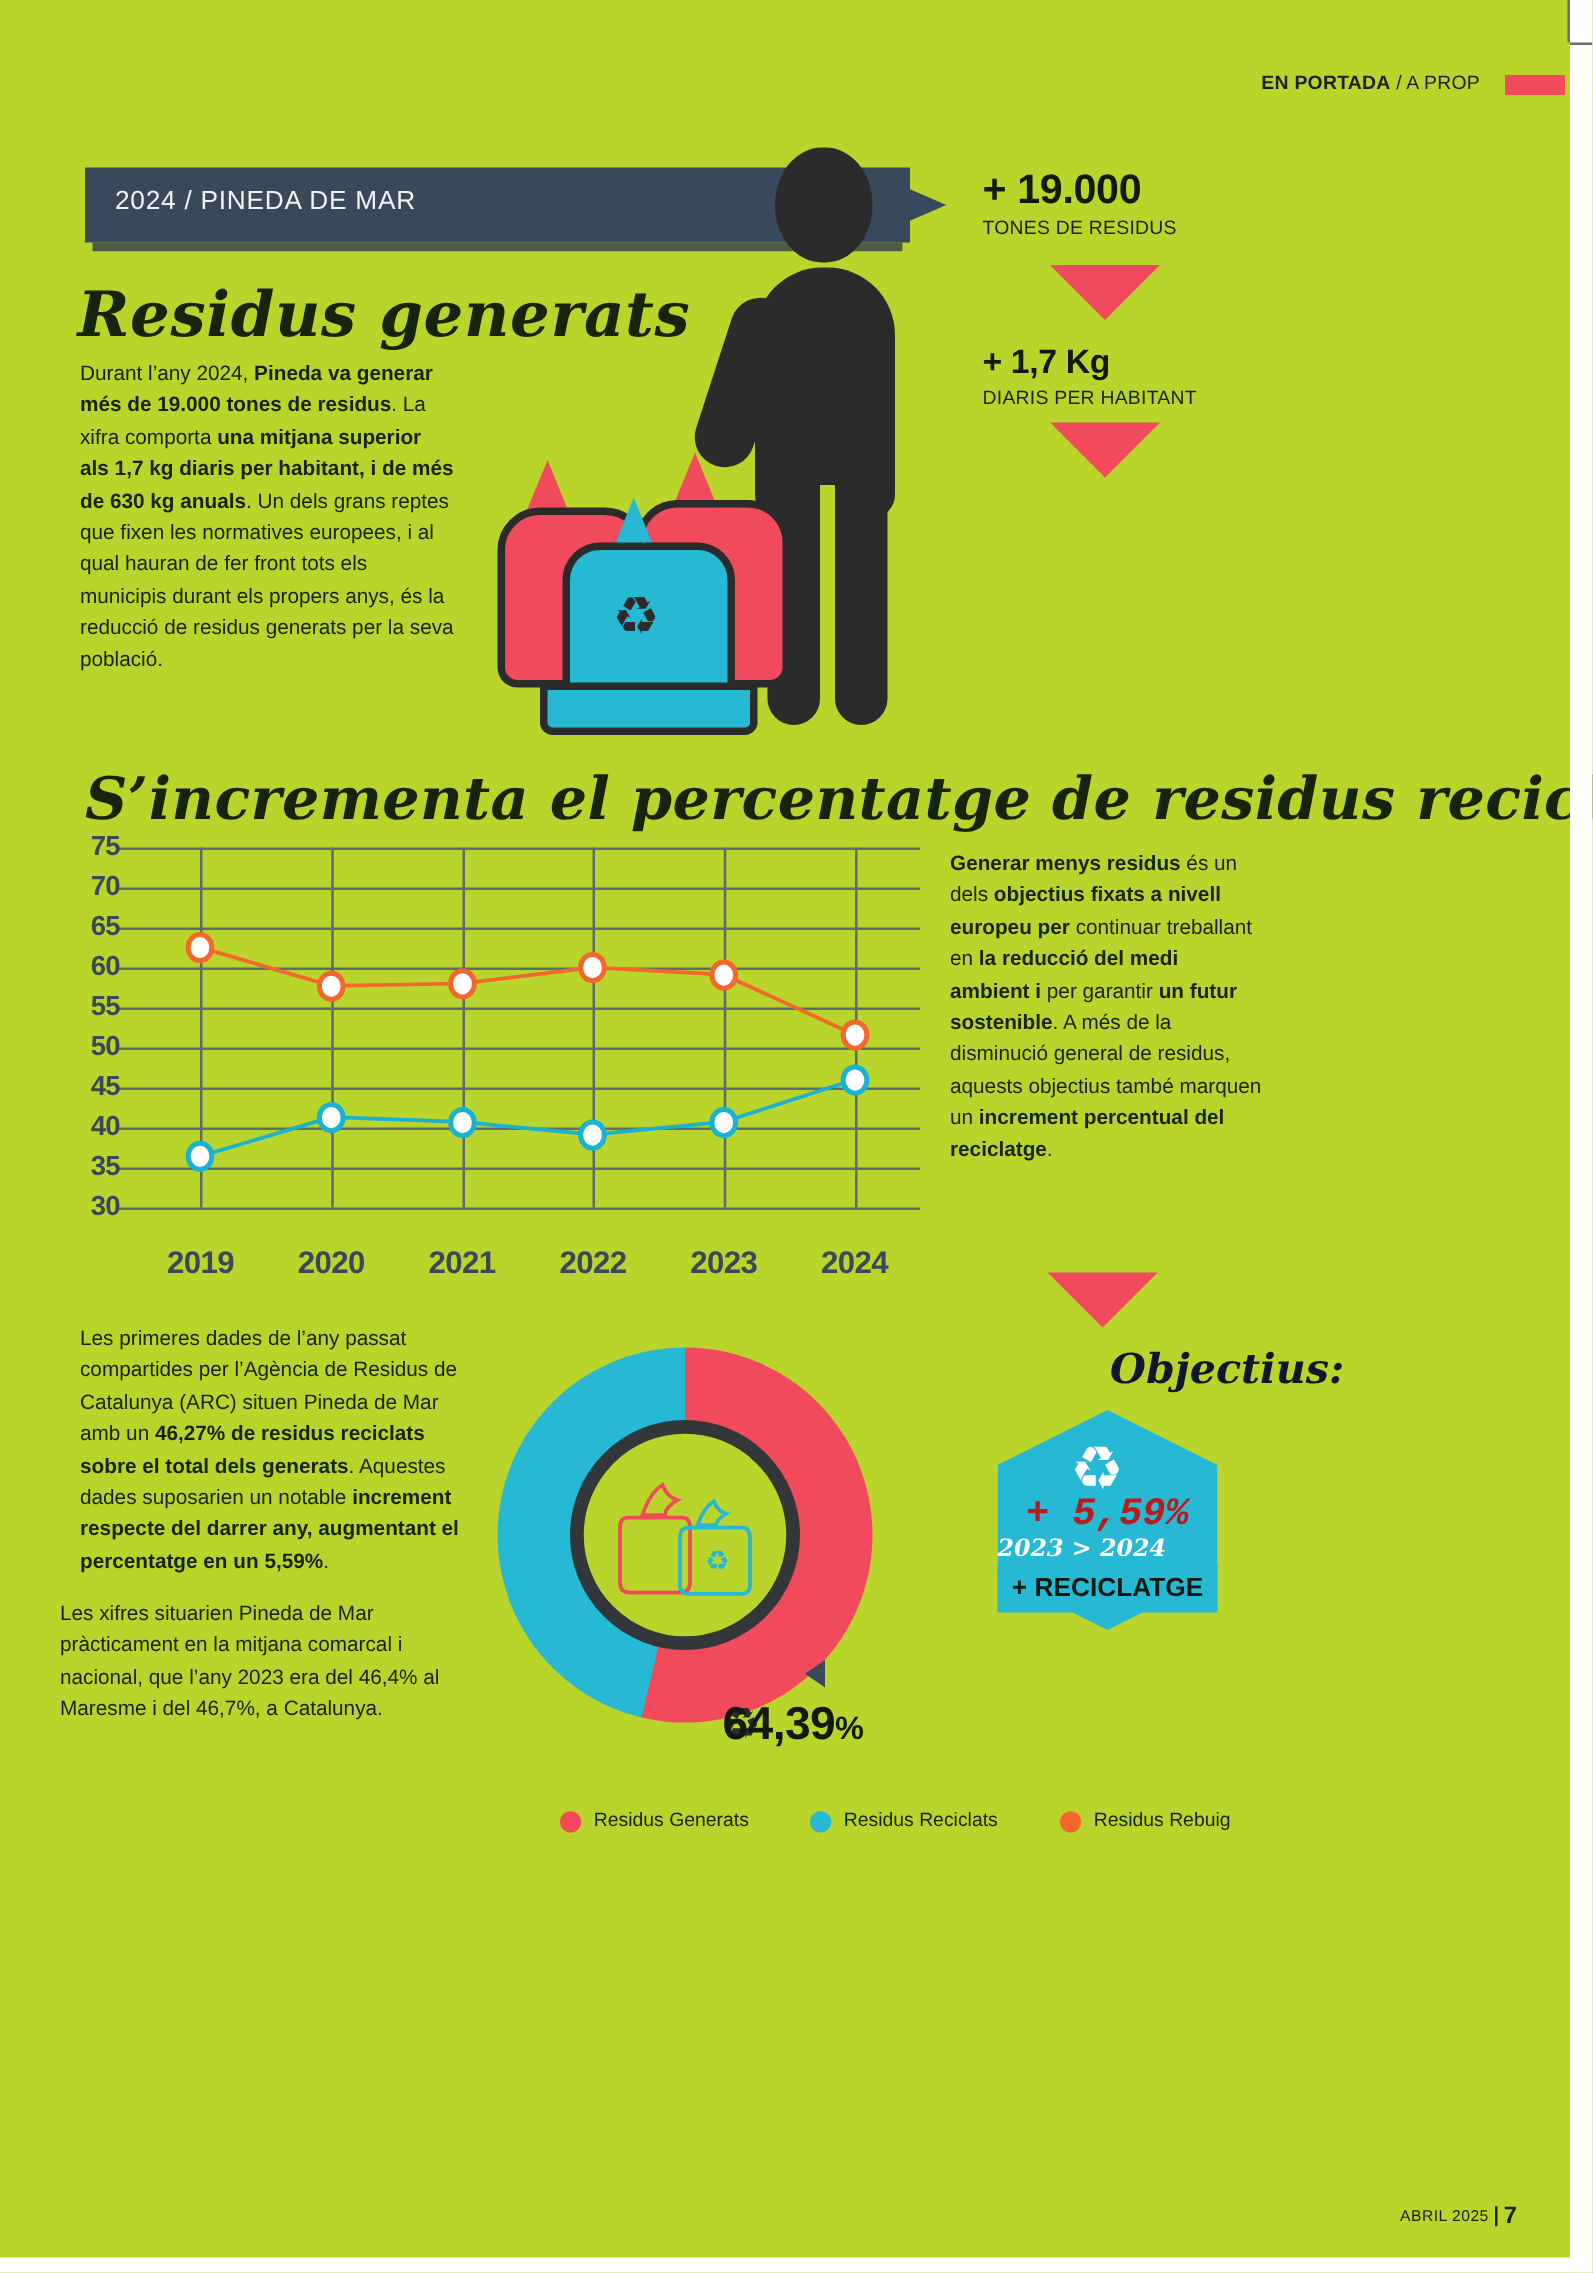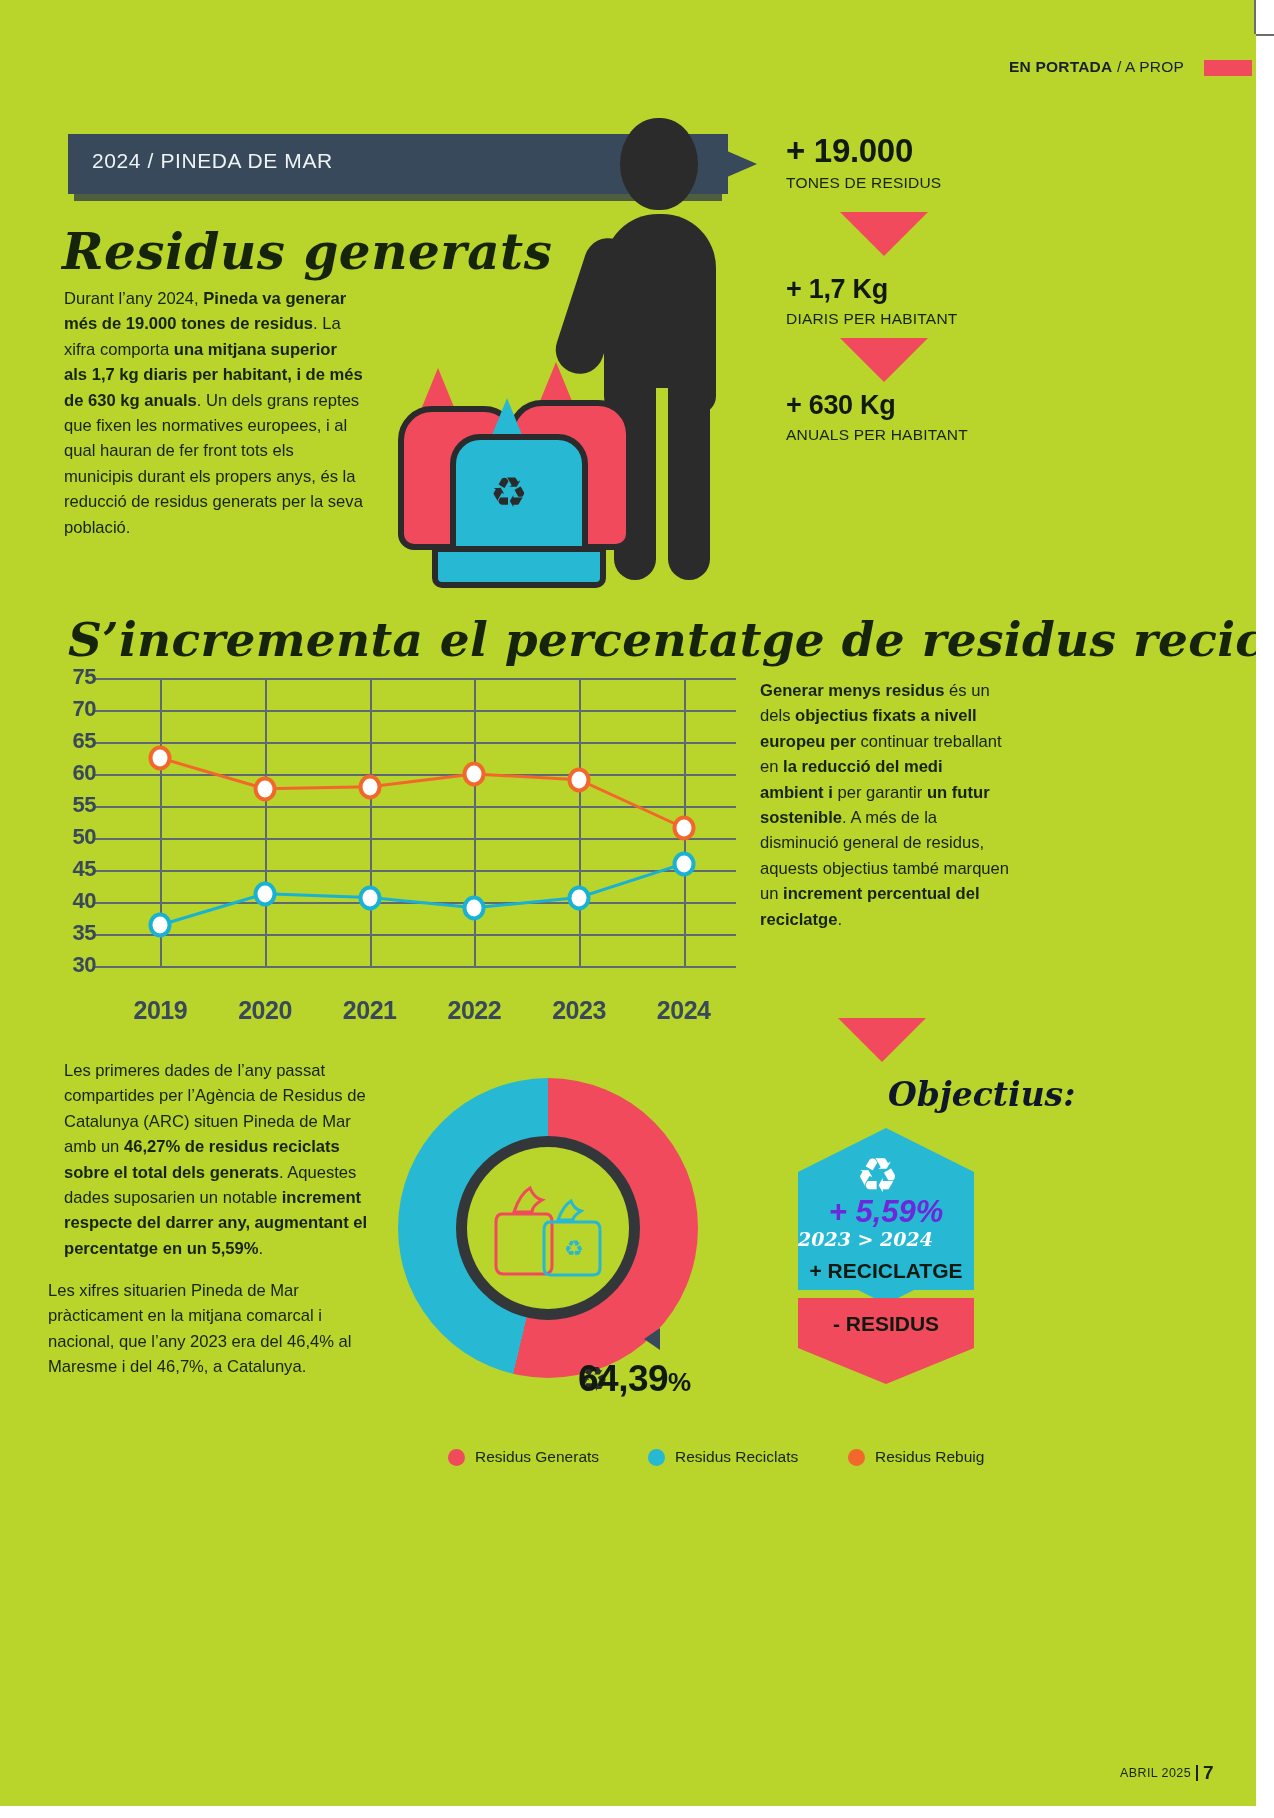--- a/index.html
+++ b/index.html
@@ -108,22 +108,22 @@
   .donut-val{position:absolute;left:578px;top:1358px;font-size:37px;font-weight:800;
              color:#101a10;letter-spacing:-.5px;}
   .donut-val .pc{font-size:26px;}
   .donut-recy{position:absolute;left:578px;top:1362px;font-size:34px;color:#2b2b2b;line-height:1;}
 
   
   .hexa{position:absolute;left:798px;top:1128px;width:176px;height:176px;background:#27b8d4;
         clip-path:polygon(50% 0%,100% 25%,100% 75%,50% 100%,0% 75%,0% 25%);}
   .hex-recy{position:absolute;left:856px;top:1152px;font-size:48px;color:#ffffff;line-height:1;}
   .hex-pct{position:absolute;left:798px;top:1194px;width:176px;text-align:center;
-           font-family:Liberation Sans, sans-serif;font-style:italic;font-weight:700;
-           font-size:31px;color:#6d28d9;}
+           font-family:Liberation Mono, monospace;font-style:italic;font-weight:700;
+           font-size:31px;color:#b91c1c;}
   .hex-years{position:absolute;left:798px;top:1228px;width:176px;text-align:left;
              font-family:"DejaVu Serif",serif;font-style:italic;font-weight:700;
              font-size:19px;color:#ffffff;}
   .band-cyan{position:absolute;left:798px;top:1252px;width:176px;height:38px;background:#27b8d4;}
   .band-cyan span{display:block;text-align:center;line-height:38px;font-size:21px;
                   font-weight:700;color:#101a10;}
   .band-red{position:absolute;left:798px;top:1298px;width:176px;height:86px;background:#f04a5c;
             clip-path:polygon(0 0,100% 0,100% 58%,50% 100%,0 58%);}
   .band-red span{display:block;text-align:center;line-height:52px;font-size:21px;
                  font-weight:700;color:#101a10;}
@@ -181,24 +181,20 @@
   <div class="stat s-a">
     <div class="stat-num">+ 19.000</div>
     <div class="stat-sub">TONES DE RESIDUS</div>
   </div>
   <div class="tri-down tri-1"></div>
   <div class="stat s-b">
     <div class="stat-num s2">+ 1,7 Kg</div>
     <div class="stat-sub">DIARIS PER HABITANT</div>
   </div>
   <div class="tri-down tri-2"></div>
-  <div class="stat s-c">
-    <div class="stat-num s2">+ 630 Kg</div>
-    <div class="stat-sub">ANUALS PER HABITANT</div>
-  </div>
 
   <div class="script title-increment">S’incrementa el percentatge de residus reciclats</div>
 
   <div class="chart" id="chart">
     <div class="chart-frame" id="chart-frame">
         <div class="gl-h" style="top: 288px;"></div>
         <div class="tick" style="top: 288px;"></div>
         <div class="gl-h" style="top: 256px;"></div>
         <div class="tick" style="top: 256px;"></div>
         <div class="gl-h" style="top: 224px;"></div>
@@ -284,23 +280,20 @@
 
   <div class="tri-down tri-obj"></div>
   <div class="script title-objectius">Objectius:</div>
   <div class="hexa"></div>
   <div class="hex-recy">♻</div>
   <div class="hex-pct">+ 5,59%</div>
   <div class="hex-years">2023 &gt; 2024</div>
   <div class="band-cyan">
       <span>+ RECICLATGE</span>
     </div>
-  <div class="band-red">
-      <span>- RESIDUS</span>
-    </div>
 
   <div class="legend" id="legend">
       <div class="lg" style="left: 0px;">
         <span class="dot" style="background: rgb(240, 74, 92);"></span>
         <span>Residus Generats</span>
       </div>
       <div class="lg" style="left: 200px;">
         <span class="dot" style="background: rgb(39, 184, 212);"></span>
         <span>Residus Reciclats</span>
       </div>

